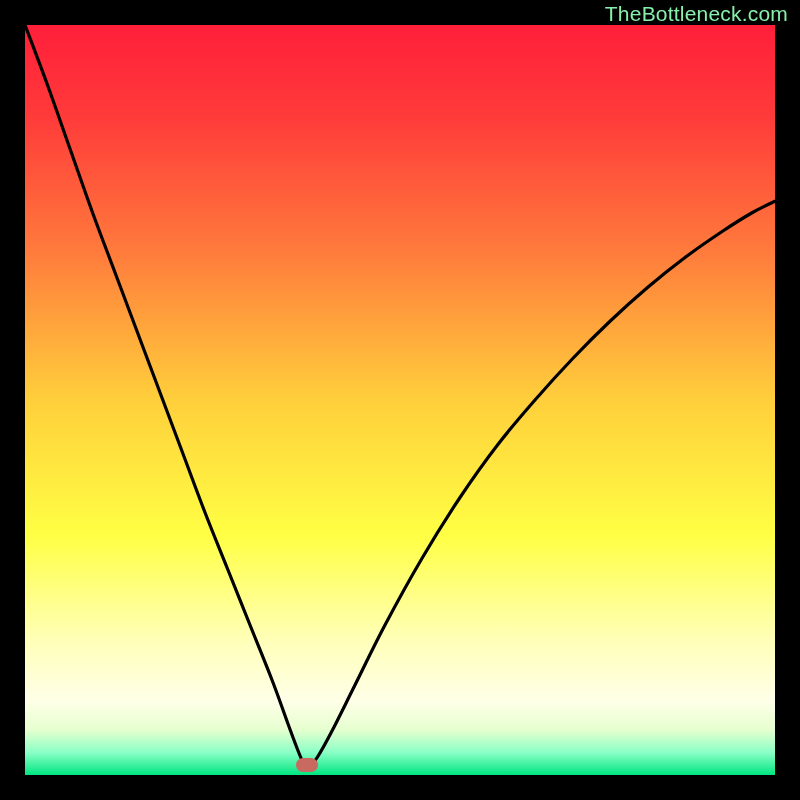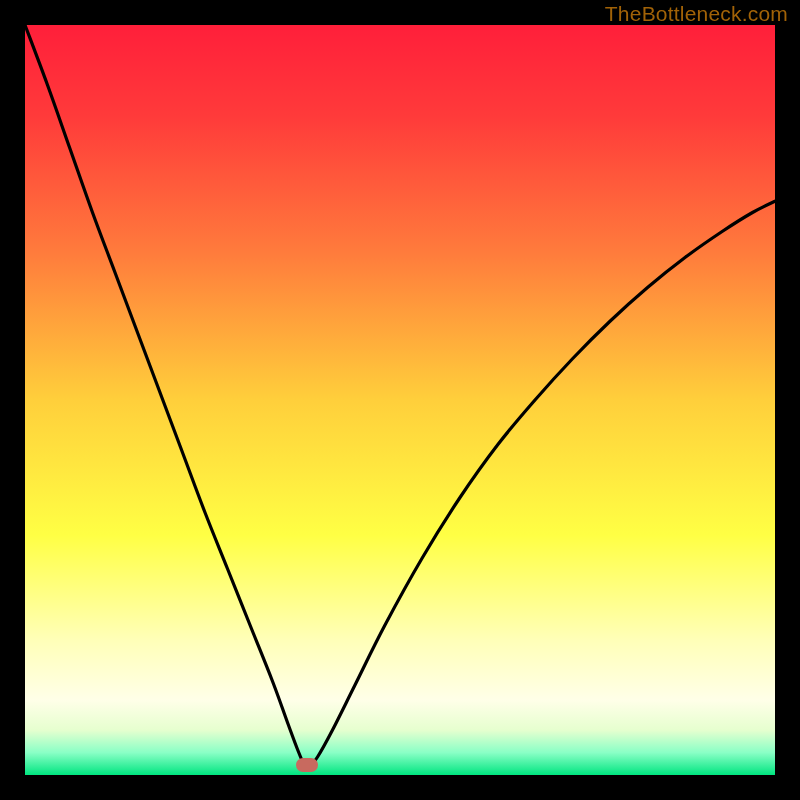--- a/index.html
+++ b/index.html
@@ -14,21 +14,21 @@
   .frame {
     position: relative;
     width: 800px;
     height: 800px;
     background: #000;
   }
   .watermark {
     position: absolute;
     top: 2px;
     right: 12px;
-    color: #a16207;
+    color: #86efac;
     font-size: 21px;
     font-weight: 500;
     letter-spacing: 0.2px;
     z-index: 10;
     margin-left: 21px;
   }
   .plot-area {
     position: absolute;
     left: 25px;
     top: 25px;

